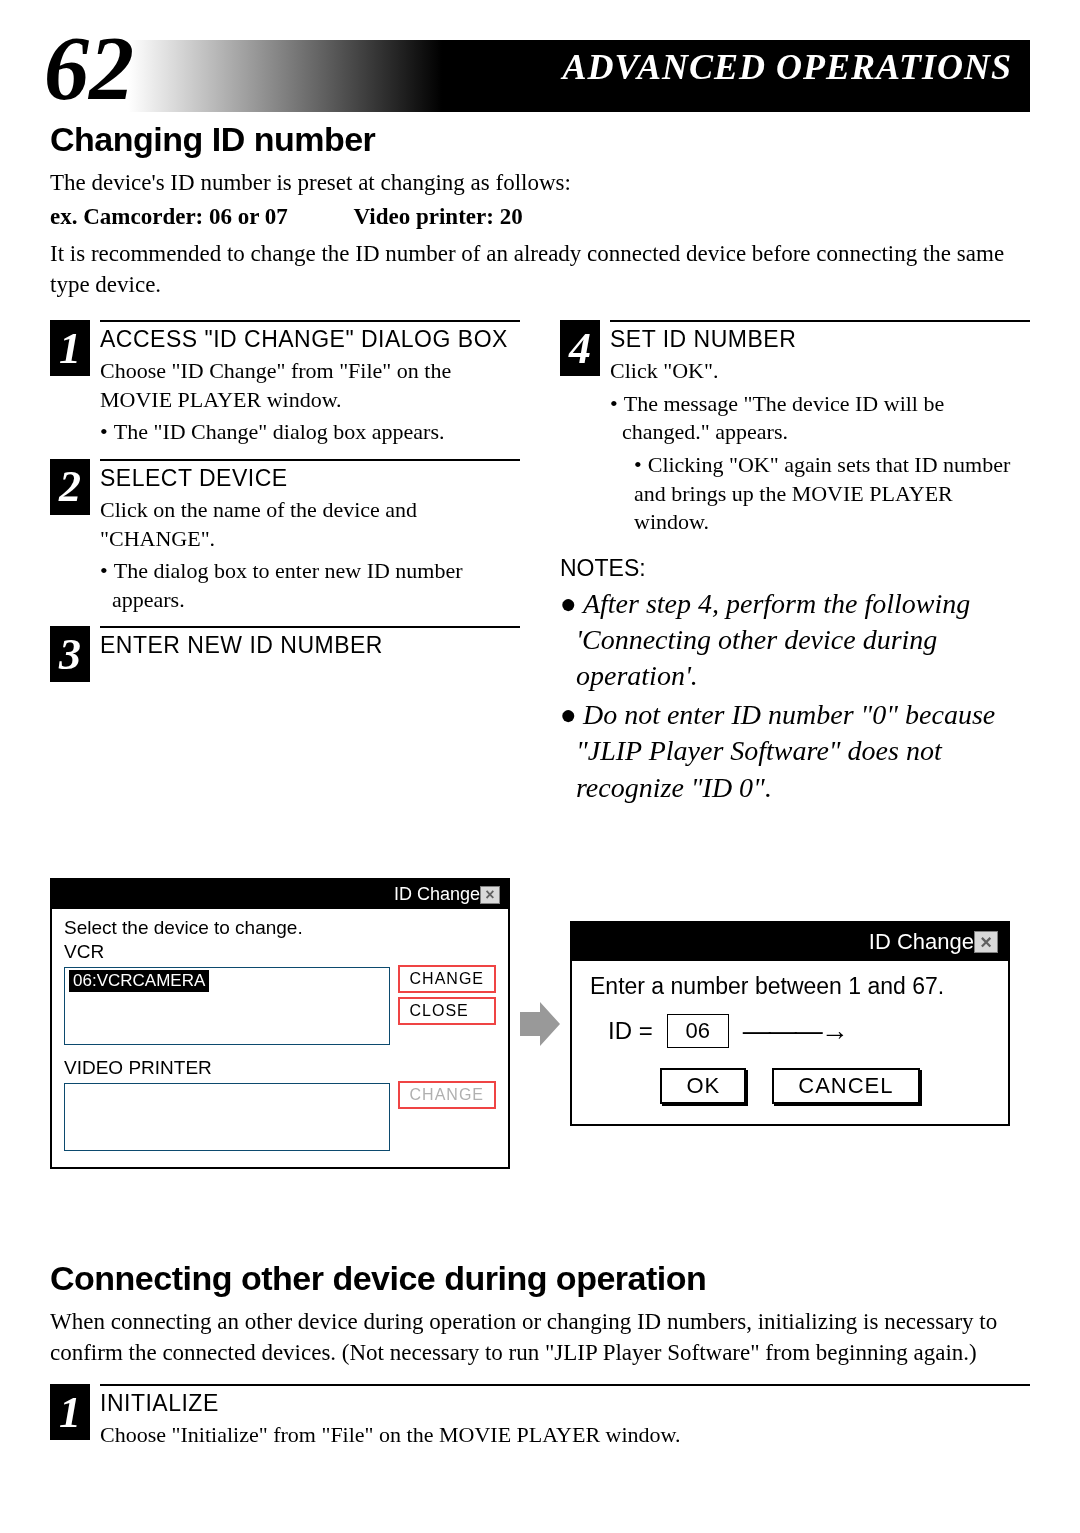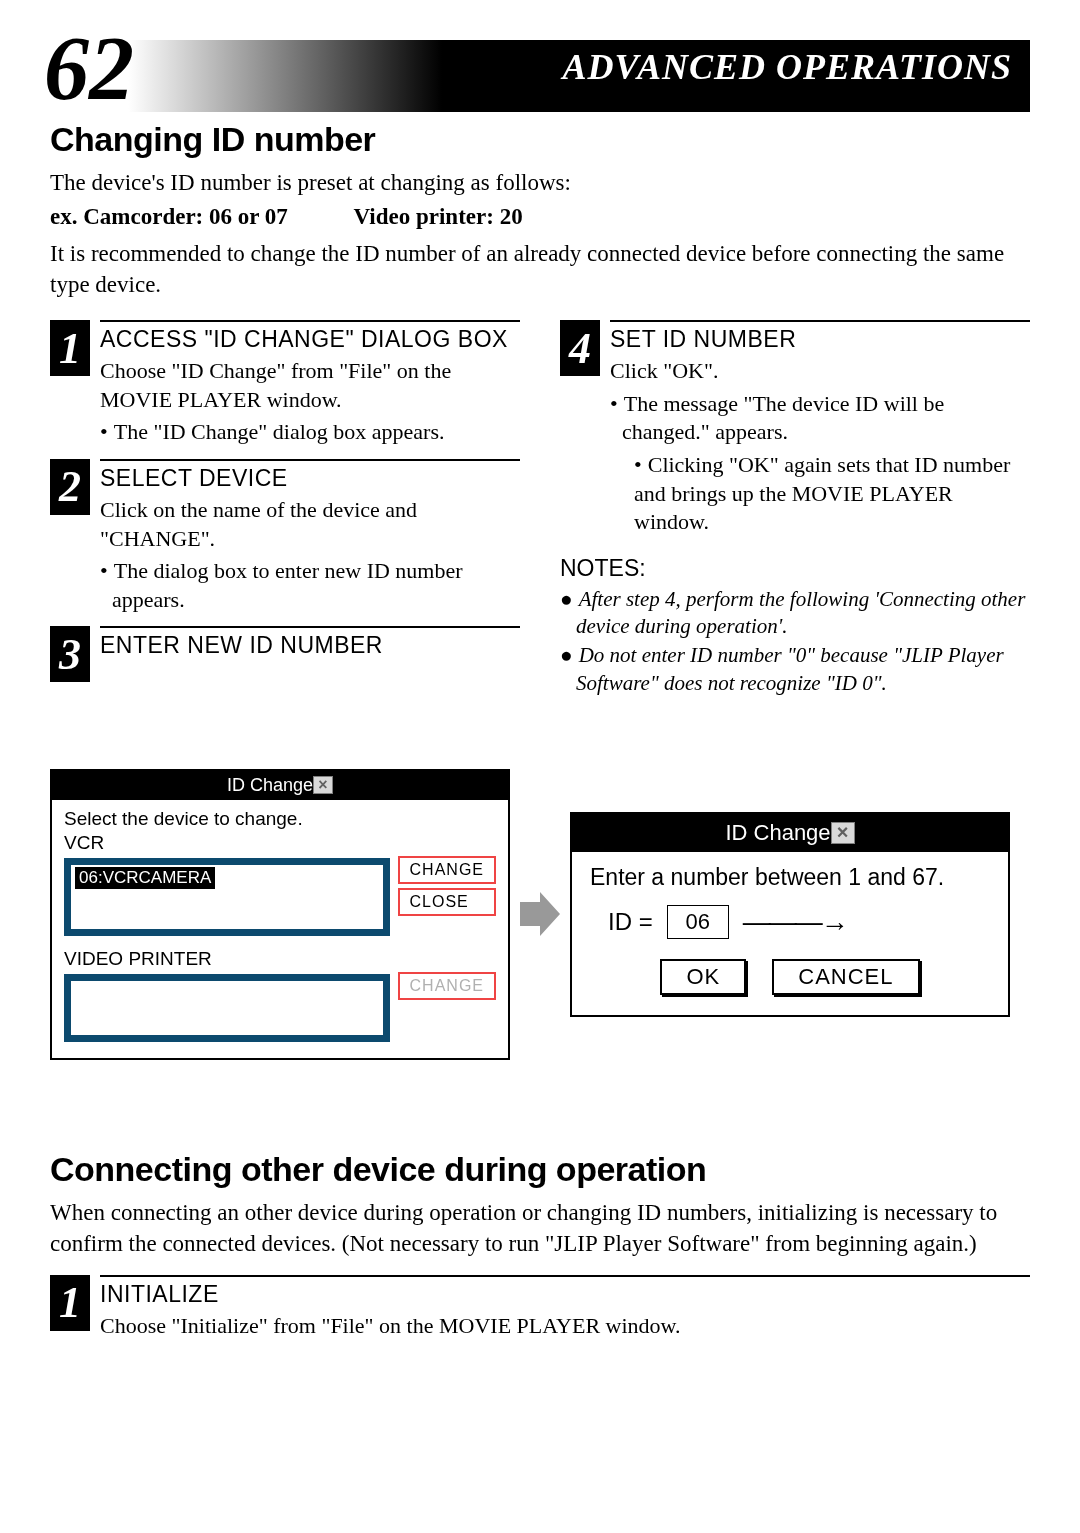--- a/index.html
+++ b/index.html
@@ -116,21 +116,21 @@
   }
   .bullet::before { content: "•"; margin-right: 6px; }
   .notes-head {
     font-family: Arial, sans-serif;
     font-size: 23px;
     margin: 14px 0 4px 0;
   }
   .notes-item {
     font-family: "Times New Roman", serif;
     font-style: italic;
-    font-size: 21px;
+    font-size: 28px;
     line-height: 1.3;
     margin: 2px 0 2px 16px;
     text-indent: -16px;
   }
   .notes-item::before { content: "●"; font-style: normal; margin-right: 6px; }
 
   
   .dialogs {
     display: flex;
     align-items: center;
@@ -141,38 +141,38 @@
     border: 2px solid #000;
     background: #fff;
     font-family: Arial, sans-serif;
   }
   .dlg-title {
     background: #000;
     color: #fff;
     font-size: 18px;
     padding: 4px 8px;
     display: flex;
-    justify-content: center;
+    justify-content: flex-end;
     align-items: center;
   }
   .dlg-close {
     width: 20px; height: 18px;
     display: inline-flex;
     align-items: center; justify-content: center;
     background: #d9d9d9;
     color: #606060;
     font-weight: bold;
     font-size: 16px;
     border: 1px solid #808080;
   }
   .dlg1 { width: 460px; }
   .dlg1 .dlg-body { padding: 6px 12px 14px 12px; font-size: 19px; }
   .dlg-row-label { margin: 2px 0; }
   .list-box {
-    border: 7px solid #0c4a6e;
+    border: 1px solid #0c4a6e;
     height: 78px;
     padding: 2px 4px;
     font-size: 17px;
     margin: 2px 0 2px 0;
   }
   .list-box .sel {
     background: #000; color: #fff; padding: 1px 4px; display: inline-block;
   }
   .list-box.empty { height: 68px; }
   .btn {

